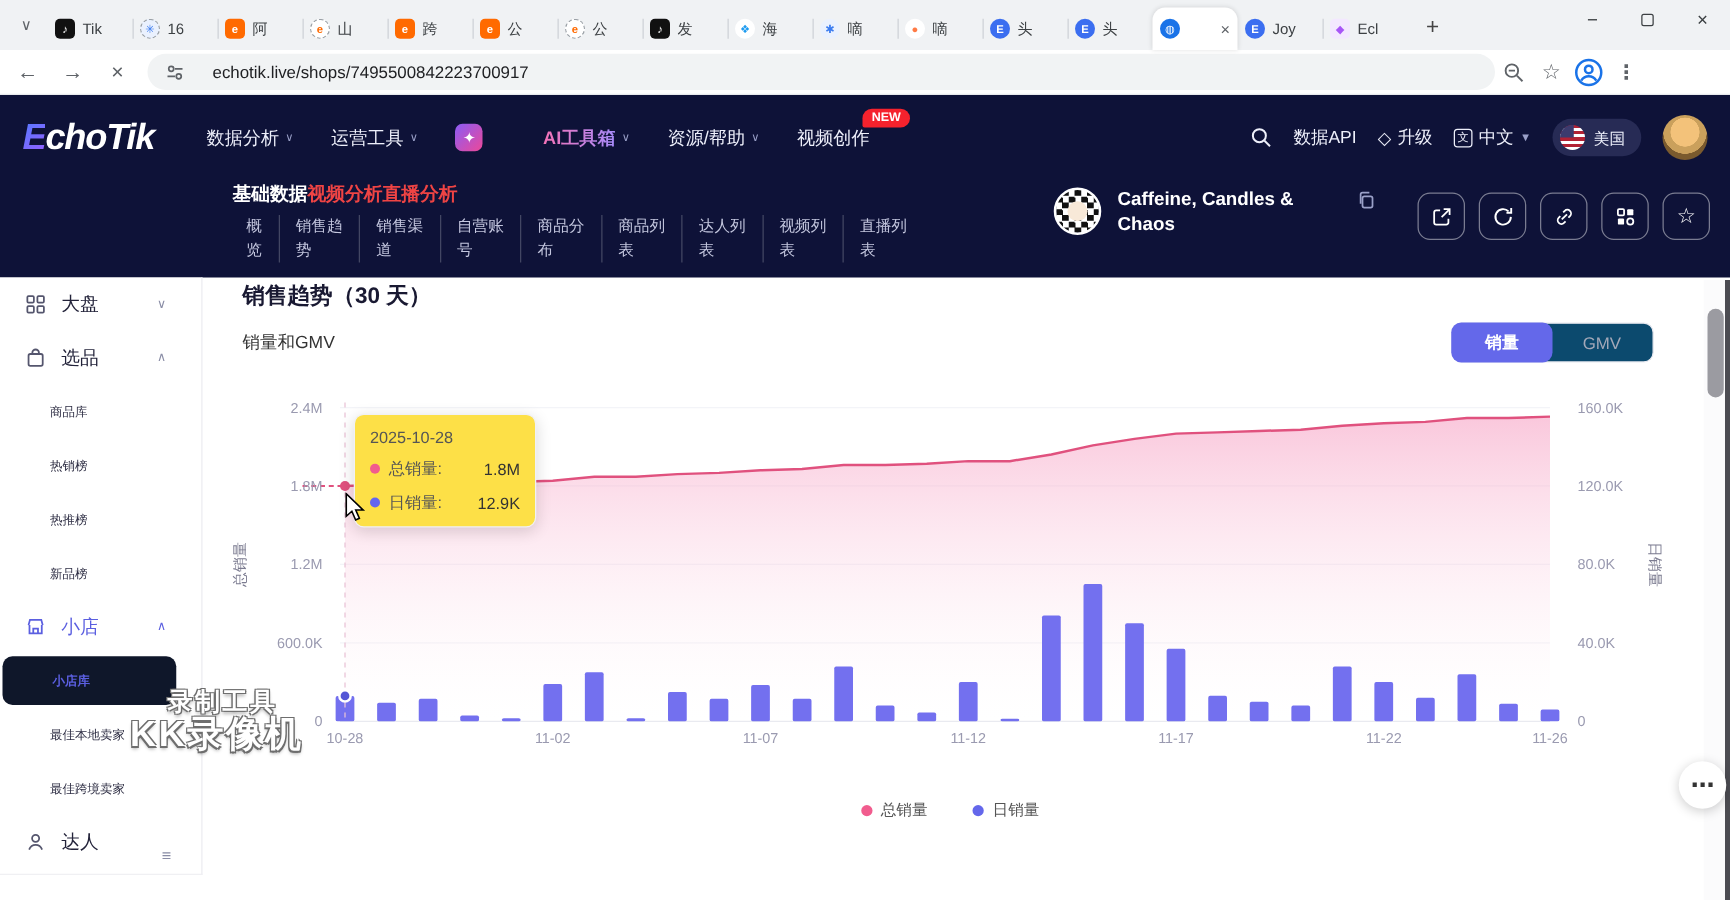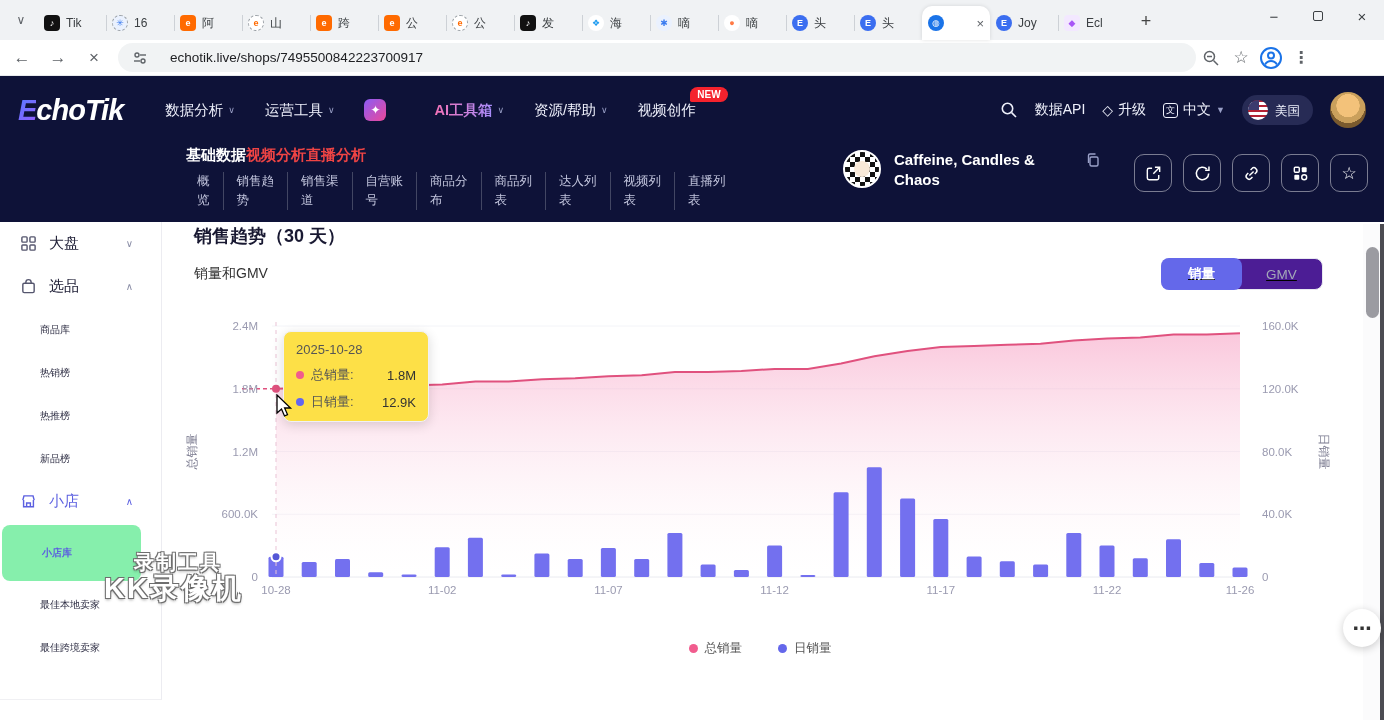--- a/index.html
+++ b/index.html
@@ -89,30 +89,30 @@
 
   
   .sidebar { position:absolute; left:0; top:222px; width:162px; height:478px; background:#fff;
     border-right:1px solid #ececf1; border-bottom:1px solid #f0f0f3; padding-top:0; z-index:5; }
   .srow { height:43px; display:flex; align-items:center; padding-left:20px; font-size:15px;
     color:#23233a; font-weight:500; }
   .srow .sicon { margin-right:12px; display:flex; }
   .srow.child { padding-left:40px; font-size:10px; color:#2e2e44; font-weight:400; }
   .srow .chev { margin-left:auto; margin-right:28px; font-size:10px; color:#8a8da6; }
   .srow.accent, .srow.accent .chev { color:#5b5fe0; }
-  .srow.activeitem { background:#86efac; border-radius:8px; margin:2px 20px 2px 2px; height:56px;
+  .srow.activeitem { background:#0f172a; border-radius:8px; margin:2px 20px 2px 2px; height:39px;
     color:#5b5fe0; font-weight:600; }
   .collapseic { margin-left:auto; margin-right:24px; margin-top:22px; color:#8a8da6; font-size:13px; }
   .sideindicator { position:absolute; left:0; top:306px; width:3px; height:36px; background:#1a1f4d; }
 
   
   .main-title { position:absolute; left:194px; top:224px; font-size:18px; font-weight:800; color:#191932; z-index:3;}
   .main-sub { position:absolute; left:194px; top:265px; font-size:14px; color:#333; z-index:3;}
   .toggle { position:absolute; left:1161px; top:258px; width:162px; height:32px; display:flex;
-    border:1px solid #e8e9f0; border-radius:8px; background:#4c1d95; z-index:3;text-decoration:underline; }
+    border:1px solid #e8e9f0; border-radius:8px; background:#0c4a6e; z-index:3; }
   .tgbtn { flex:1; display:flex; align-items:center; justify-content:center; font-size:13.5px; color:#a3a8b8; }
   .tgbtn.on { background:#6468ea; color:#fff; border-radius:8px; font-weight:700; margin:-1px; }
 
   .chartwrap { position:absolute; left:180px; top:315px; width:1160px; height:292px; }
   .legend { position:absolute; left:180px; top:640px; width:1160px; display:flex; justify-content:center;
     gap:36px; font-size:12.5px; color:#555; }
   .lgitem { display:flex; align-items:center; gap:7px; }
   .lgdot { width:9px; height:9px; border-radius:50%; }
 
   .tooltip { position:absolute; left:283px; top:331px; width:146px; background:#fde047; border:1px solid #f1f1f4;
@@ -434,20 +434,30 @@
       <span class="chev">∧</span>
     </div>
     <div class="srow child activeitem">
       <span>小店库</span>
     </div>
     <div class="srow child">
       <span>最佳本地卖家</span>
     </div>
     <div class="srow child">
       <span>最佳跨境卖家</span>
+    </div>
+    <div class="srow">
+      <span class="sicon">
+        <svg width="17" height="17" viewBox="0 0 18 18">
+          <circle cx="9" cy="6" r="3" fill="none" stroke="#55566e" stroke-width="1.5"></circle>
+          <path d="M3.5 15.5c1.2-3 3.4-4 5.5-4s4.3 1 5.5 4" fill="none" stroke="#55566e" stroke-width="1.5"></path>
+        </svg>
+      </span>
+      <span>达人</span>
+      <span class="collapseic">≡</span>
     </div>
   </div>
 <div class="sideindicator"></div>
 
 <div class="main-title">销售趋势（30 天）</div>
 <div class="main-sub">销量和GMV</div>
 <div class="toggle" id="toggle">
     <div class="tgbtn on">销量</div>
     <div class="tgbtn">GMV</div>
   </div>

